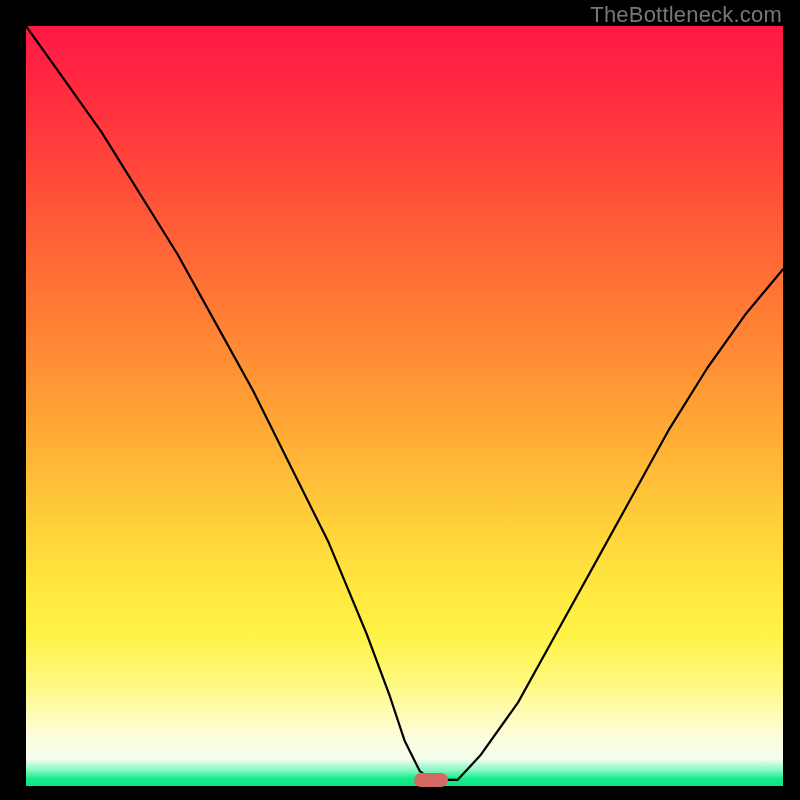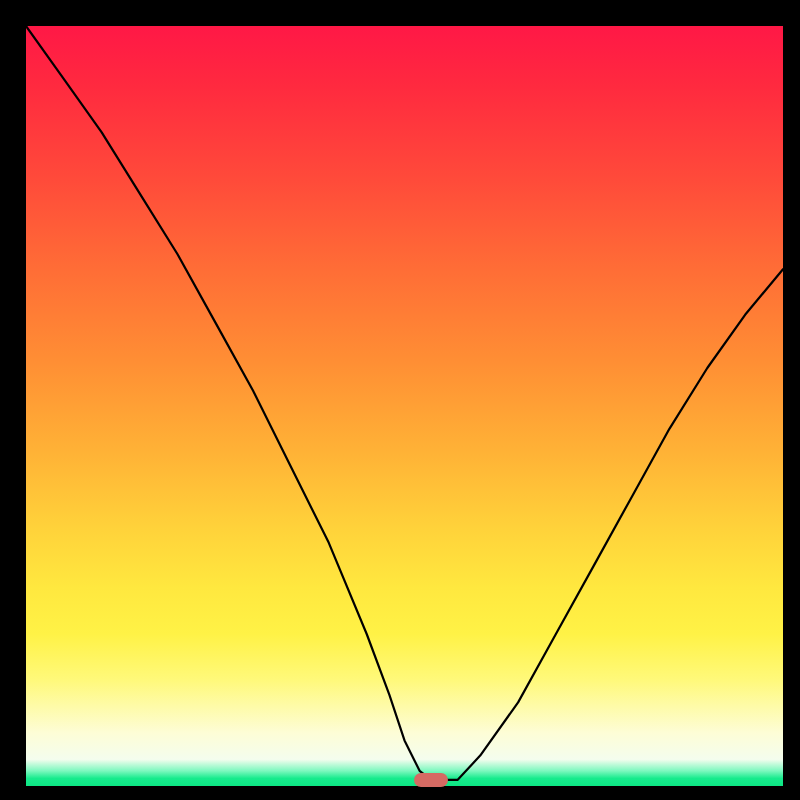--- a/index.html
+++ b/index.html
@@ -73,14 +73,15 @@
 
 <div class="frame">
 
   <div class="plot-area">
     <svg class="curve" viewBox="0 0 757 760" preserveAspectRatio="none">
       <path id="curve-path" fill="none" stroke="#000000" stroke-width="2.2" stroke-linecap="round" stroke-linejoin="round" d="M0.0 0.0 L37.9 53.2 L75.7 106.4 L113.5 167.2 L151.4 228.0 L189.3 296.4 L227.1 364.8 L264.9 440.8 L302.8 516.8 L340.7 608.0 L363.4 668.8 L378.5 714.4 L393.6 744.8 L405.0 753.9 L416.4 753.9 L431.5 753.9 L454.2 729.6 L492.1 676.4 L529.9 608.0 L567.8 539.6 L605.6 471.2 L643.4 402.8 L681.3 342.0 L719.1 288.8 L757.0 243.2"></path>
     </svg>
     <div id="marker" class="marker" style="left: 387.995px; top: 746.92px; background: rgb(213, 106, 99);"></div>
   </div>
 
+  <div class="watermark">TheBottleneck.com</div>
 
 </div>
 
 </body></html>

